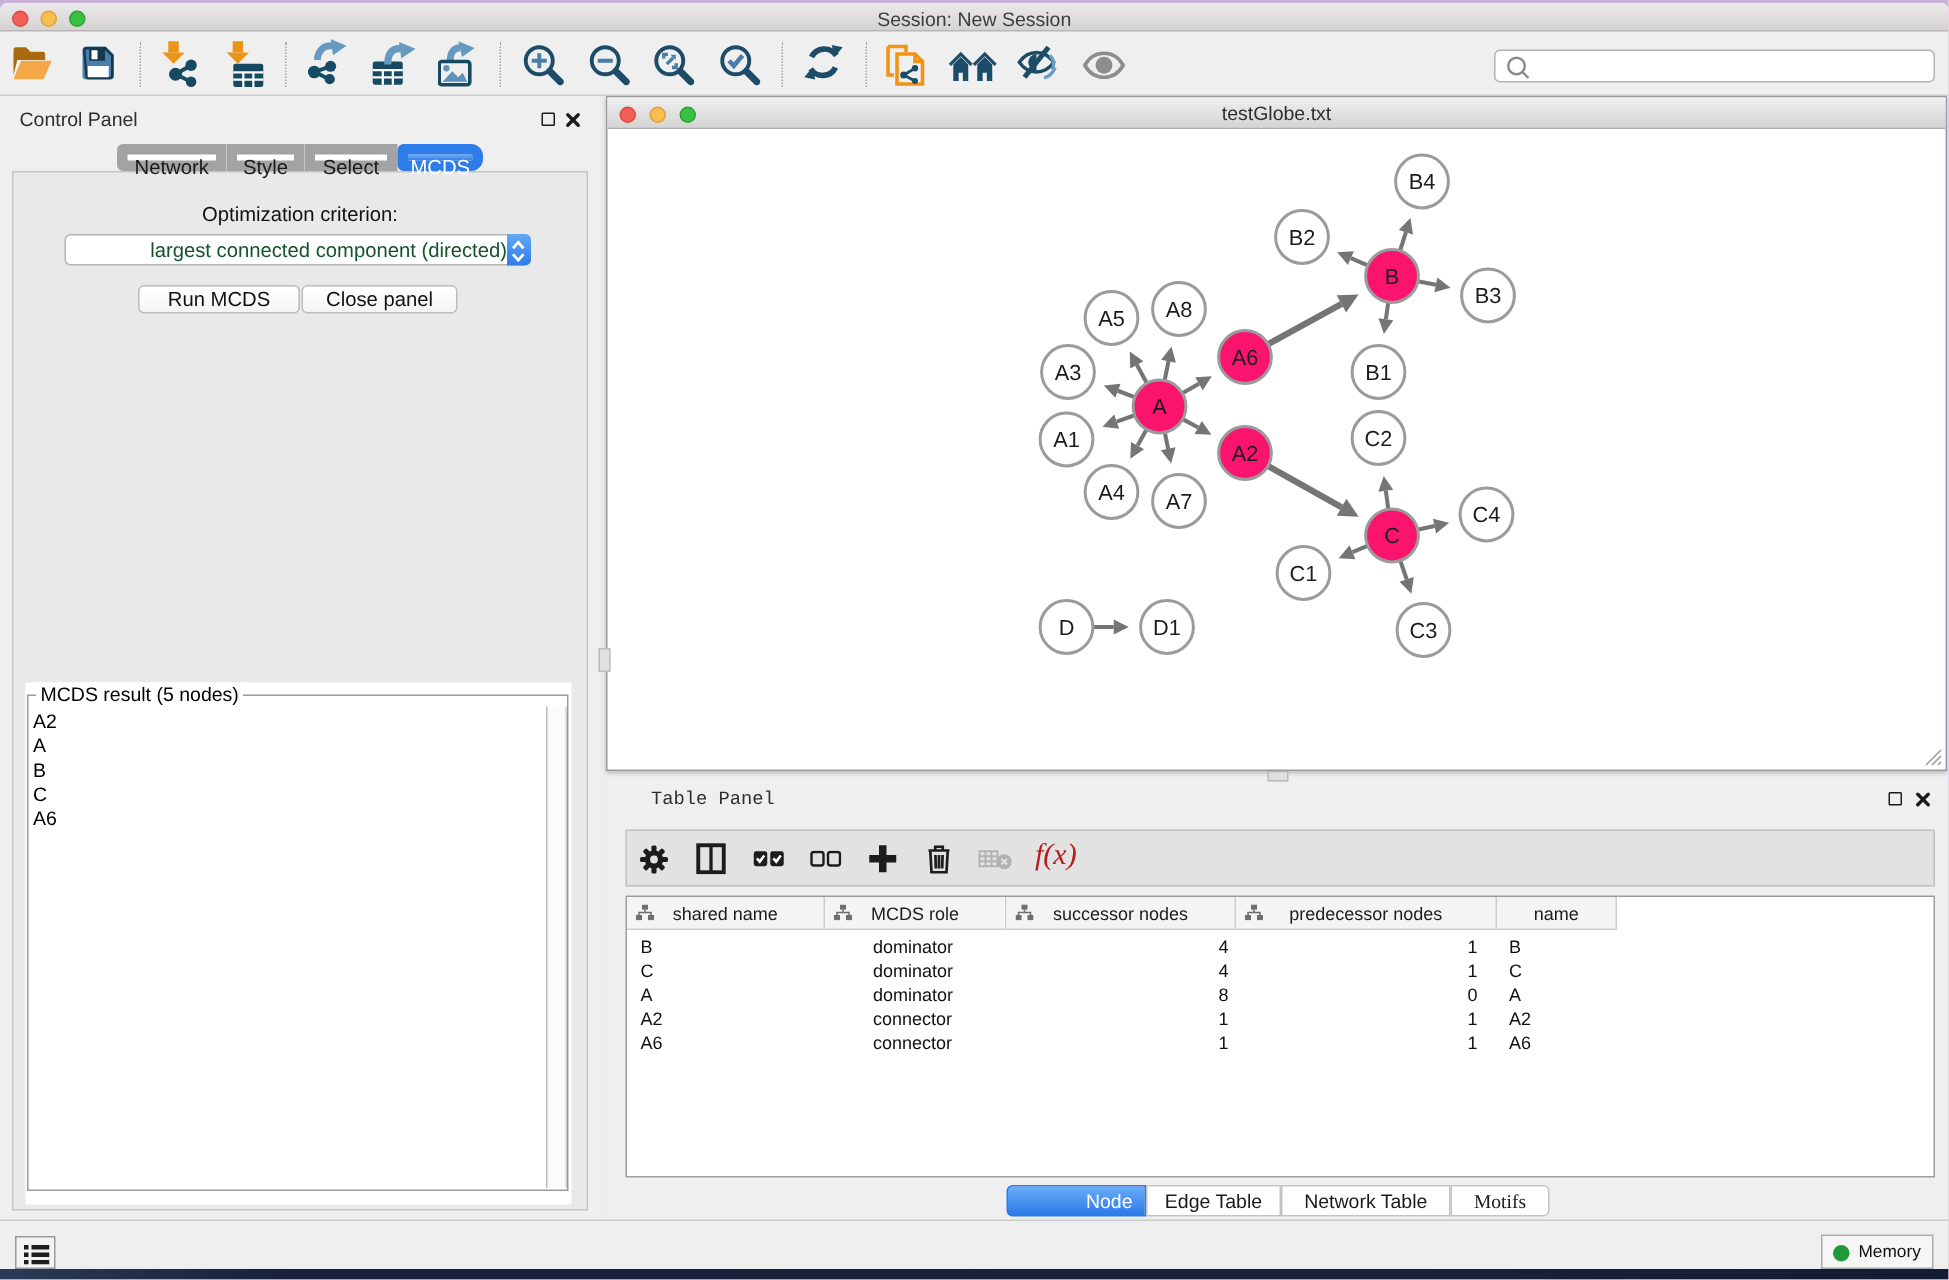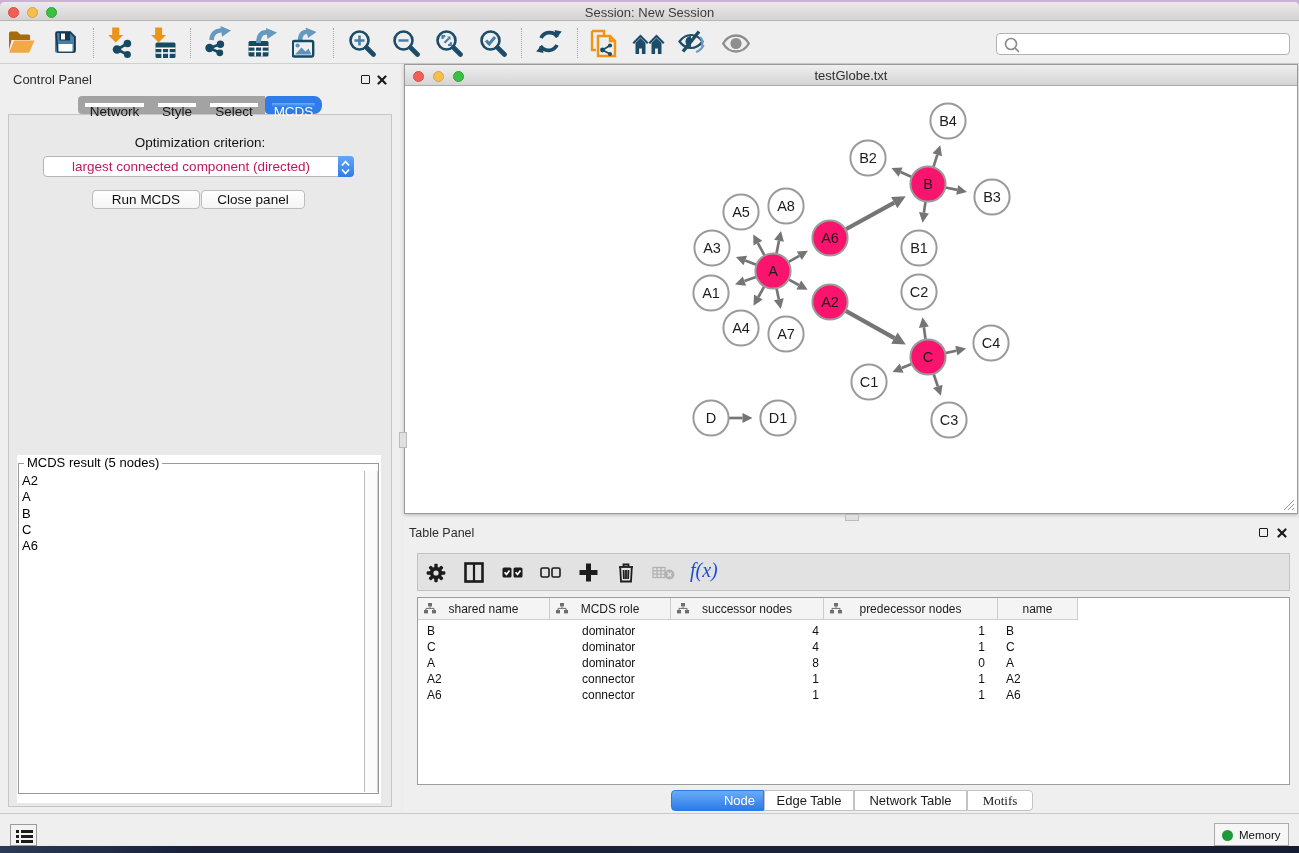--- a/index.html
+++ b/index.html
@@ -16,21 +16,21 @@
 #searchbox { position:absolute; left:996px; top:11px; width:294px; height:22px; background:#fff; border:1px solid #b2b2b2; border-radius:4px; }
 #cpanel { position:absolute; left:0; top:62px; width:400px; height:750px; background:#efefef; }
 #cpanel .hdr { position:absolute; left:13px; top:8px; font-size:13px; color:#2d2d2d; }
 #cpbox { position:absolute; left:8px; top:50px; width:384px; height:693px; background:#e9e9e9; border:1px solid #c6c6c6; }
 .tab { position:absolute; top:32px; height:18px; background:#fff; border:7px solid #a3a3a3; text-align:center; line-height:17px; font-size:13.5px; color:#1a1a1a; z-index:3; }
 .tab.sel { background:linear-gradient(#6aaef8,#2d7ce9); color:#fff; border-color:#2d7ce9; border-radius:4px 8px 8px 4px; }
 #netwin { position:absolute; left:404px; top:62px; width:894px; height:450px; background:#fff; border:1px solid #9a9a9a; box-shadow:0 1px 3px rgba(0,0,0,0.22); }
 #nettb { position:absolute; left:0; top:0; width:100%; height:21px; background:linear-gradient(#efefef,#d4d4d4); border-bottom:1px solid #aaa; }
 #nettb .t { position:absolute; left:0; right:0; top:3px; text-align:center; font-size:13px; color:#2e2e2e; }
 #tpanel { position:absolute; left:404px; top:516px; width:895px; height:295px; background:#efefef; }
-#tpanel .hdr { position:absolute; left:5px; top:8px; font-size:12.5px; color:#2d2d2d; }
+#tpanel .hdr { position:absolute; left:30px; top:8px; font-size:12.5px; color:#2d2d2d;font-family:Liberation Mono, monospace; }
 #ttoolbar { position:absolute; left:13px; top:35px; width:873px; height:38px; background:#e2e2e2; border:1px solid #c2c2c2; }
 #ttable { position:absolute; left:13px; top:79px; width:873px; height:188px; background:#fff; border:1px solid #9c9c9c; }
 .thcell { position:absolute; top:0; height:22px; background:#f4f4f4; border-right:1px solid #cdcdcd; border-bottom:1px solid #cfcfcf; font-size:12px; color:#1c1c1c; }
 .thcell .tx { position:absolute; left:0; right:0; top:4px; text-align:center; }
 .trow { position:absolute; font-size:12px; color:#111; white-space:nowrap; }
 .trnum { position:absolute; font-size:12px; color:#111; text-align:right; width:40px; }
 .btab { position:absolute; top:272px; height:21px; background:#fff; border:1px solid #c3c3c3; text-align:center; line-height:20px; font-size:13px; color:#1a1a1a; }
 .btab.sel { background:linear-gradient(#68acf8,#2c7ae9); color:#fff; border-color:#2c7ae9; border-radius:4px 0 0 4px;padding-left:44px; }
 #statusbar { position:absolute; left:0; top:811px; width:1299px; height:31px; background:#efefef; border-top:1px solid #c9c9c9; }
 #memorybtn { position:absolute; left:1214px; top:9px; width:75px; height:23px; background:#f6f6f6; border:1px solid #ababab; font-size:11.5px; color:#111; }
@@ -208,21 +208,21 @@
           <line x1="8.5" y1="1.5" x2="1.5" y2="8.5"></line>
         </g>
       </svg>
   <div id="cpbox"></div>
   <div class="tab" style="left:78px;width:73px;border-radius:4px 0 0 4px;">Network</div>
   <div class="tab" style="left:151px;width:52px;">Style</div>
   <div class="tab" style="left:203px;width:62px;">Select</div>
   <div class="tab sel" style="left:265px;width:57px;">MCDS</div>
   <div class="abs" style="left:0;width:400px;top:71px;text-align:center;font-size:13.5px;color:#111;">Optimization criterion:</div>
   <div class="dd" style="left:43px;top:92px;width:311px;height:21px;">
-    <div class="abs" style="left:0;right:15px;top:2px;text-align:center;font-size:13.5px;color:#be185d;">largest connected component (directed)</div>
+    <div class="abs" style="left:0;right:15px;top:2px;text-align:right;font-size:13.5px;color:#14532d;">largest connected component (directed)</div>
     <div class="abs" style="right:-1px;top:-1px;width:16px;height:21px;background:linear-gradient(#63a7f7,#2e7ce9);border-radius:0 4px 4px 0;"></div>
     <svg style="position:absolute;right:2px;top:2px" width="11" height="17">
           <path d="M2 6.5 L5.5 2.5 L9 6.5" fill="none" stroke="#fff" stroke-width="1.8"></path>
           <path d="M2 10.5 L5.5 14.5 L9 10.5" fill="none" stroke="#fff" stroke-width="1.8"></path>
         </svg>
   </div>
   <div class="btn" style="left:92px;top:126px;width:108px;height:19px;line-height:18px;">Run MCDS</div>
   <div class="btn" style="left:201px;top:126px;width:104px;height:19px;line-height:18px;">Close panel</div>
   <div class="abs" style="left:17px;top:391px;width:364px;height:348px;background:#fff;"></div>
   <div class="abs" style="left:18px;top:399px;width:361px;height:331px;border:1px solid #9a9a9a;"></div>
@@ -402,21 +402,21 @@
             <line x1="1" y1="8.1" x2="13" y2="8.1"></line>
             <line x1="5" y1="1.5" x2="5" y2="11.5"></line>
             <line x1="9" y1="1.5" x2="9" y2="11.5"></line>
           </g>
           <circle cx="17.5" cy="8.5" r="5" fill="#b2b2b2"></circle>
           <g stroke="#e2e2e2" stroke-width="1.4">
             <line x1="15.6" y1="6.6" x2="19.4" y2="10.4"></line>
             <line x1="19.4" y1="6.6" x2="15.6" y2="10.4"></line>
           </g>
         </svg>
-    <div style="position:absolute;left:272px;top:5px;font-family:'Liberation Serif',serif;font-style:italic;font-size:20px;color:#1d4ed8;">f(x)</div>
+    <div style="position:absolute;left:272px;top:5px;font-family:'Liberation Serif',serif;font-style:italic;font-size:20px;color:#b91c1c;">f(x)</div>
   </div>
   <div id="ttable">
     <div class="thcell" style="left:0;width:132px;">
           <svg width="12" height="11" viewBox="0 0 12 11" style="position:absolute;left:6px;top:5px">
             <g fill="#6e6e6e">
               <rect x="4" y="0" width="4" height="3.4"></rect>
               <rect x="0" y="7" width="4" height="3.4"></rect>
               <rect x="8" y="7" width="4" height="3.4"></rect>
             </g>
             <g stroke="#6e6e6e" stroke-width="1">

